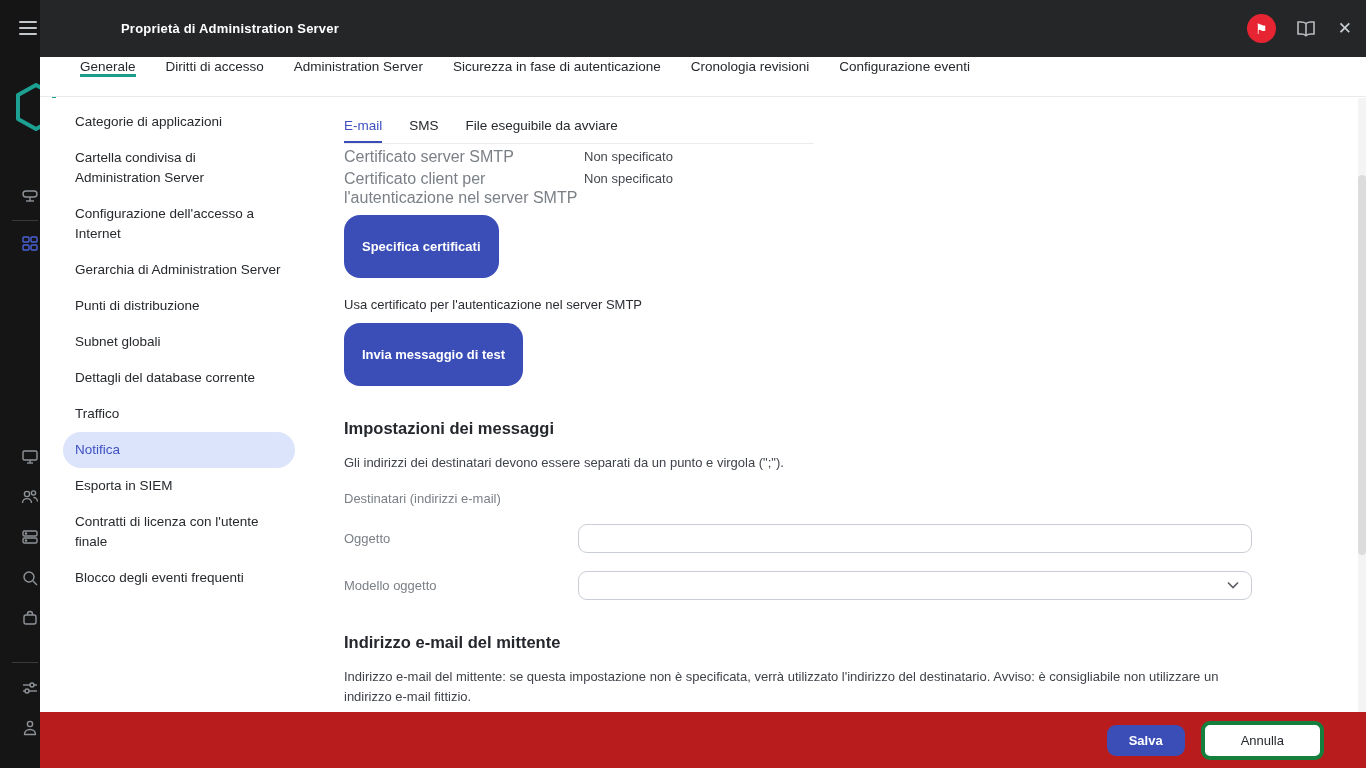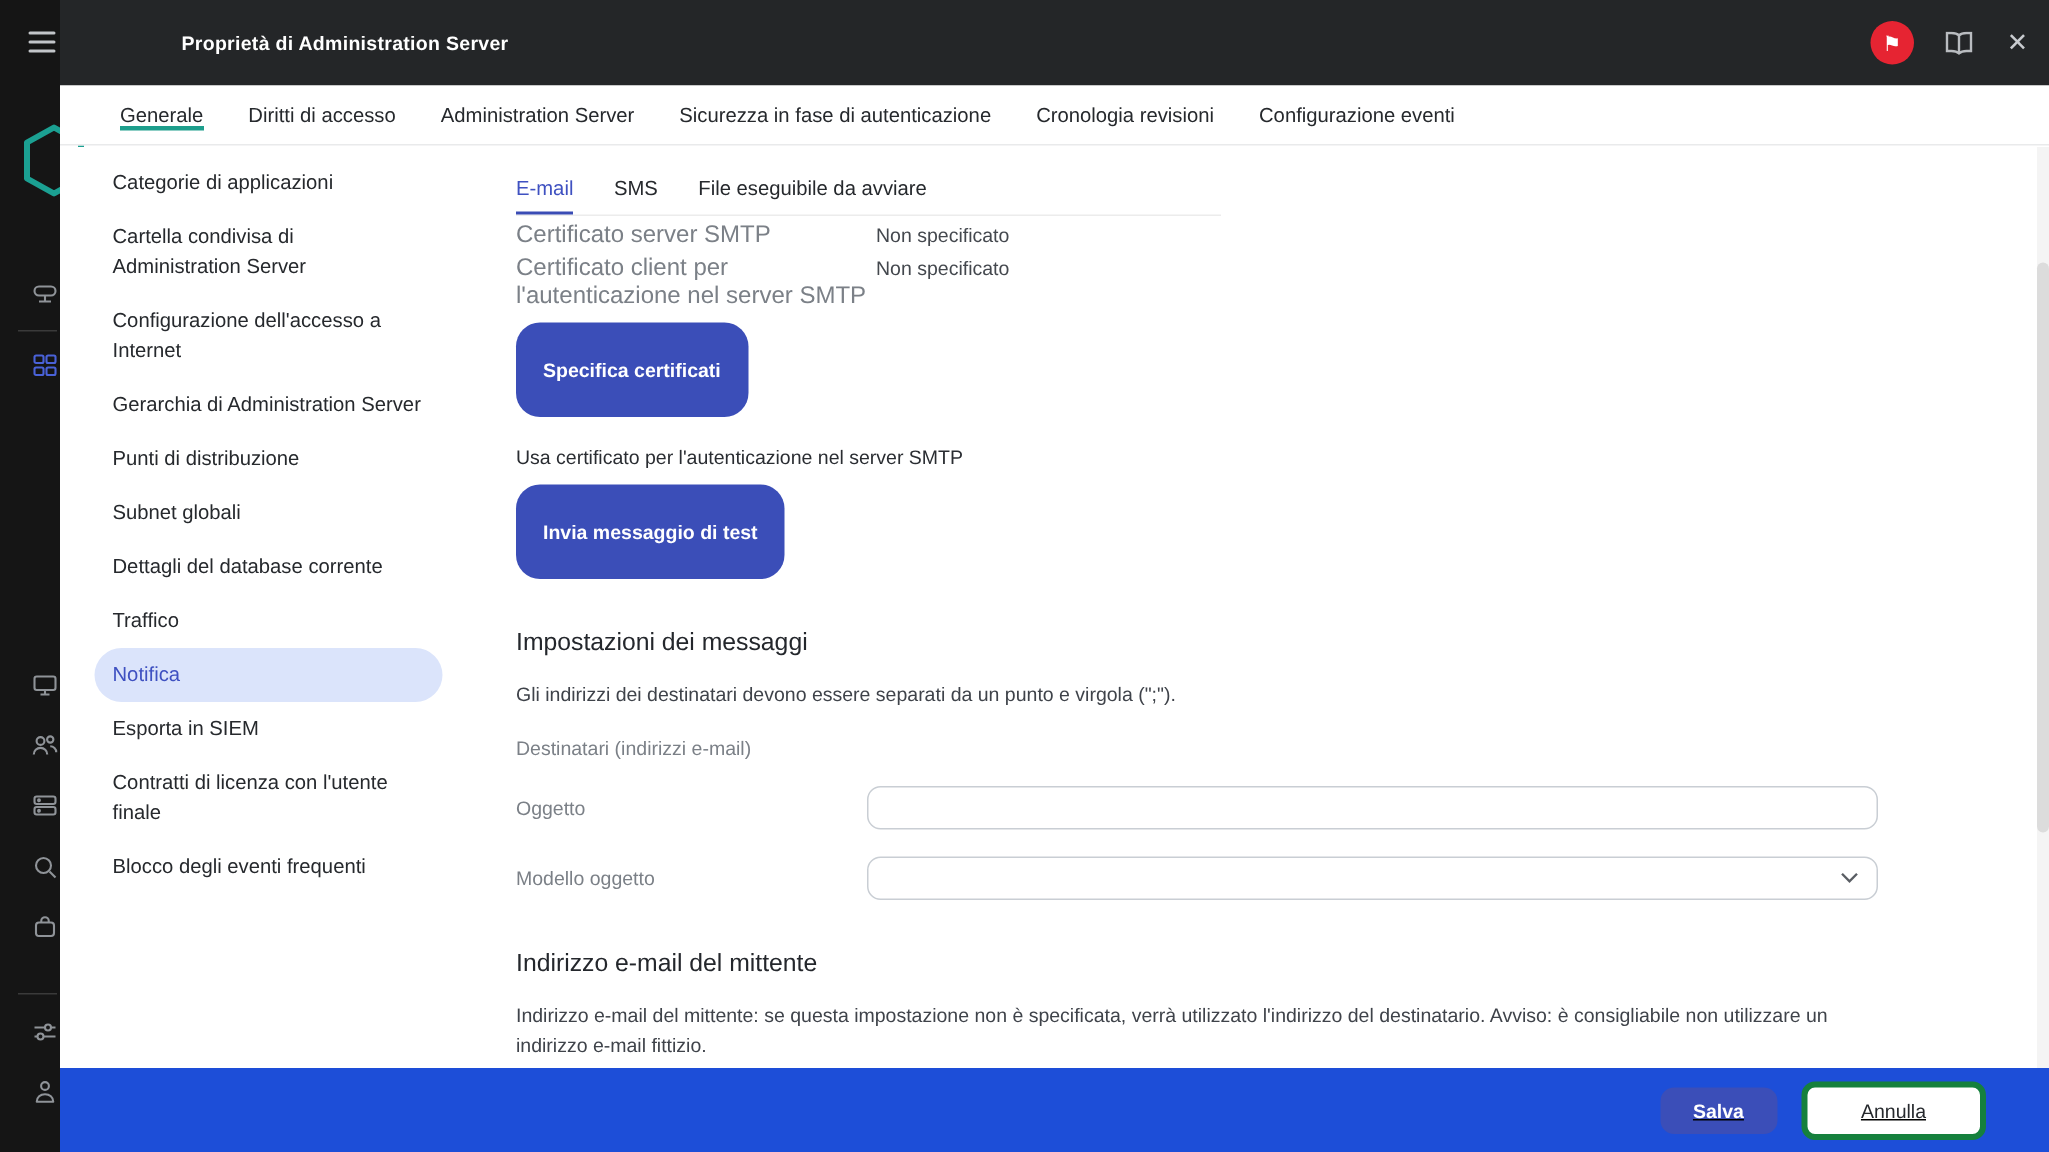--- a/index.html
+++ b/index.html
@@ -22,21 +22,21 @@
   .titlebar { position:absolute; left:0; top:0; width:100%; height:57px; background:#242628; display:flex; align-items:center; }
   .titlebar .title { color:#fff; font-size:13px; font-weight:700; margin-left:40px; letter-spacing:.2px;padding-left:41px; }
   .titlebar-actions { position:absolute; right:12px; top:0; height:57px; display:flex; align-items:center; gap:20px; }
   .badge-flag { width:29px; height:29px; border-radius:50%; display:flex; align-items:center; justify-content:center; cursor:pointer; }
   .badge-flag span { color:#fff; font-size:14px; line-height:1; }
   .book-icon, .close-icon { cursor:pointer; display:flex; align-items:center; }
   .book-icon svg { stroke:#b9bcc0; fill:none; stroke-width:1.6; }
   .close-icon { color:#c9ccd0; font-size:17px; font-weight:400; padding:2px; }
 
   
-  .tabbar { position:absolute; left:0; top:57px; width:100%; height:40px; background:#fff; border-bottom:1px solid #e9eaeb; display:flex; align-items:center; gap:30px; padding-left:40px; }
+  .tabbar { position:absolute; left:0; top:57px; width:100%; height:40px; background:#fff; border-bottom:1px solid #e9eaeb; display:flex; align-items:flex-start; gap:30px; padding-left:40px; }
   .tab { display:flex; align-items:center; font-size:13.5px; color:#26292d; cursor:pointer; border-bottom:3px solid transparent; padding-top:2px; }
   .tab.active { border-bottom-color:#1d9e8c; }
 
   
   .contentwrap { position:absolute; left:0; top:98px; width:100%; height:670px; background:#fff; }
 
   .sidebar { position:absolute; left:23px; top:6px; width:252px; }
   .side-item { font-size:13.5px; color:#26292d; line-height:20px; padding:8px 12px; border-radius:18px; cursor:pointer; width:232px; }
   .side-item.selected { background:#dbe4fb; color:#3f51c1; }
 
@@ -49,36 +49,36 @@
   .cert-row { display:flex; margin-top:3px; }
   .cert-row:first-of-type { margin-top:8px; }
   .cert-label { width:240px; font-size:16px; color:#7b8087; line-height:19px; }
   .cert-value { font-size:13px; color:#44484e; line-height:19px; }
 
   .btn-primary { display:inline-block; background:#3b4eb8; color:#fff; font-size:13px; font-weight:700; border:none; border-radius:16px; padding:24px 18px; cursor:pointer; font-family:"Liberation Sans",sans-serif; }
   .btn-specify { margin-top:8px; }
   .smtp-note { margin-top:19px; font-size:13px; color:#2a2d32; }
   .btn-test { margin-top:11px; }
 
-  .section-title { font-size:16.5px; color:#24272c; margin-top:33px; font-weight:400; }
+  .section-title { font-size:16.5px; color:#24272c; margin-top:33px; font-weight:700; }
   .section-hint { font-size:13px; color:#3f434a; margin-top:15px; line-height:20px; max-width:790px; }
 
   .field-row { display:flex; align-items:center; margin-top:18px; }
   .field-row .flabel { width:234px; font-size:13px; color:#7b8087; }
   .finput { flex:1; height:29px; border:1px solid #c9ced4; border-radius:9px; font-size:13px; color:#26292d; padding:0 11px; font-family:"Liberation Sans",sans-serif; background:#fff; outline:none; }
   .finput.focused { border:2px solid #7ea1f4; height:31px; margin:-1px 0; }
   .select-box { flex:1; height:29px; border:1px solid #c9ced4; border-radius:9px; position:relative; cursor:pointer; background:#fff; }
   .select-box svg { position:absolute; right:12px; top:9px; stroke:#5a5e64; fill:none; stroke-width:1.6; }
   .wide-input { width:908px; margin-top:17px; }
   .msg-row { align-items:flex-start; margin-top:22px; }
   .msg-row .flabel { padding-top:8px; }
   .ftextarea { flex:1; height:62px; border:1px solid #c9ced4; border-radius:9px; font-size:13px; color:#26292d; padding:7px 11px; font-family:"Liberation Sans",sans-serif; resize:none; line-height:20px; outline:none; }
 
   
-  .footer { position:absolute; left:40px; bottom:0; width:1326px; height:56px; background:#1d4ed8; z-index:6; display:flex; align-items:center; justify-content:flex-end; gap:16px; padding-right:42px;text-decoration:underline; }
+  .footer { position:absolute; left:40px; bottom:0; width:1326px; height:56px; background:#b91c1c; z-index:6; display:flex; align-items:center; justify-content:flex-end; gap:16px; padding-right:42px; }
   .btn-save { background:#3b4eb8; color:#fff; border:none; border-radius:9px; font-size:13px; font-weight:700; padding:8px 22px; cursor:pointer; font-family:"Liberation Sans",sans-serif; }
   .btn-cancel { background:#fff; color:#26292d; border:4px solid #15803d; border-radius:9px; font-size:13px; padding:8px 36px; cursor:pointer; font-family:"Liberation Sans",sans-serif; }
 
   
   .scroll-track { position:absolute; right:0; top:98px; width:8px; height:614px; background:#f4f4f4; z-index:5; }
   .scroll-thumb { position:absolute; right:0; top:175px; width:8px; height:380px; background:#dcdcdc; border-radius:4px; z-index:6; cursor:grab; }
 </style>
 </head>
 <body>
 

